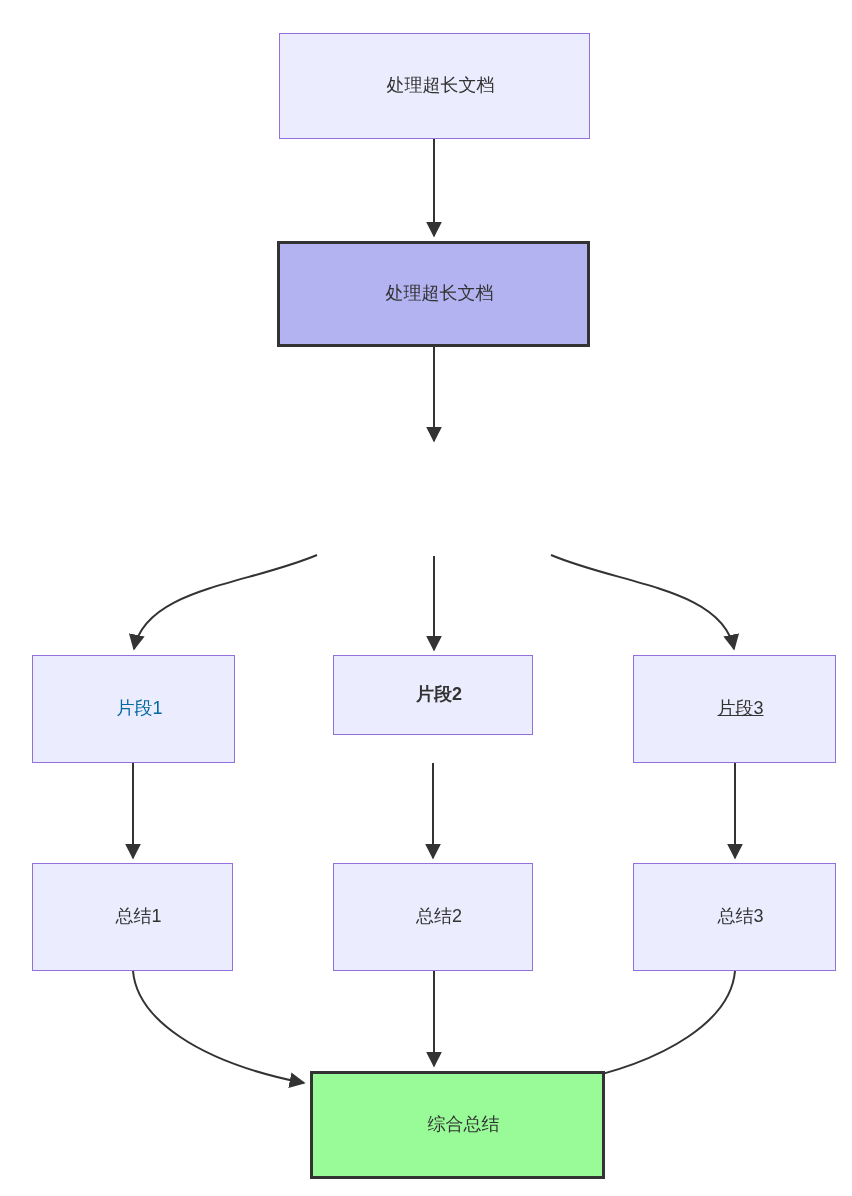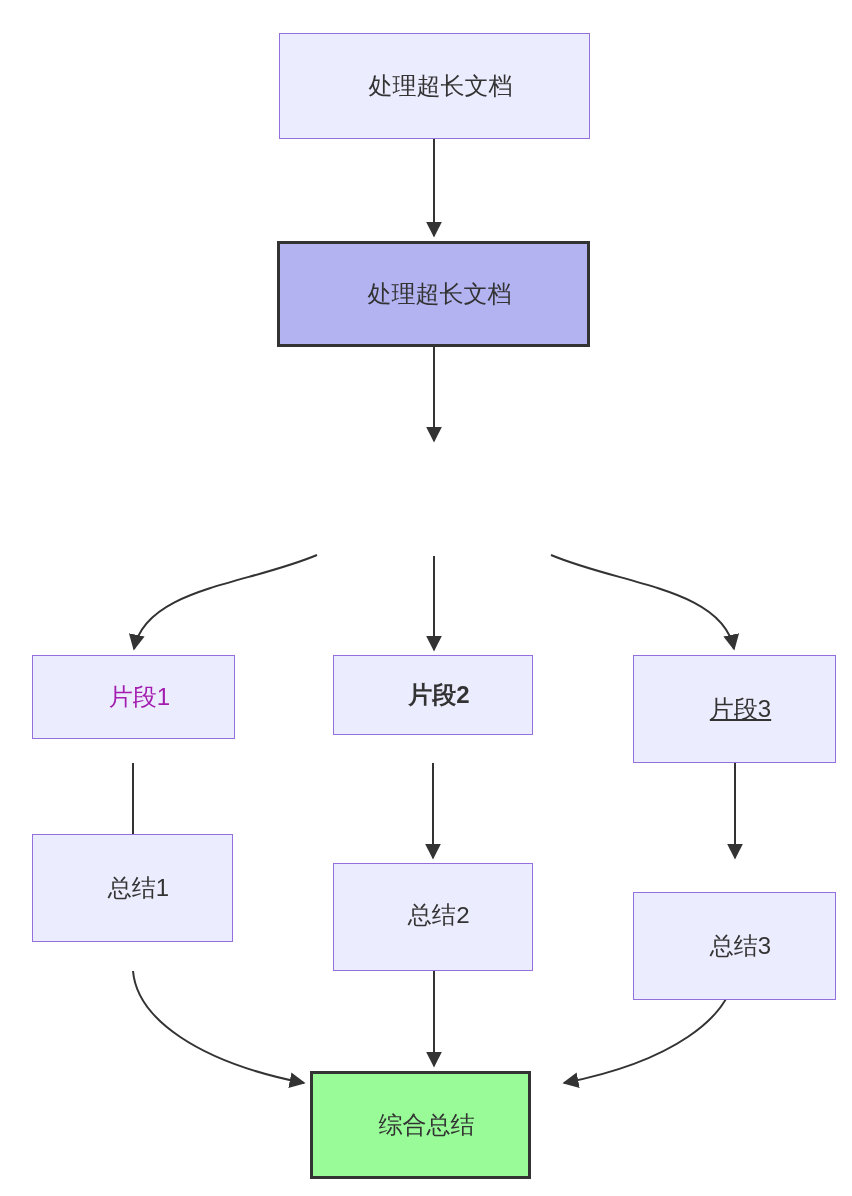--- a/index.html
+++ b/index.html
@@ -16,21 +16,21 @@
     left: 0; top: 0;
     width: 852px; height: 1196px;
   }
   #nodes { position: absolute; left: 0; top: 0; width: 100%; height: 100%; pointer-events: none; }
   .node {
     position: absolute;
     box-sizing: border-box;
     display: flex;
     align-items: center;
     justify-content: center;
-    font-size: 24px;
+    font-size: 18px;
     line-height: 1.2;
     text-align: center;
     white-space: nowrap;
     pointer-events: auto;
     padding-left: 12px;
   }
 </style>
 </head>
 <body>
 
@@ -49,21 +49,21 @@
       <path d="M133 763 V 858" fill="none" stroke="#333333" stroke-width="2" marker-end="url(#arrow)"></path>
       <path d="M433 763 V 858" fill="none" stroke="#333333" stroke-width="2" marker-end="url(#arrow)"></path>
       <path d="M735 763 V 858" fill="none" stroke="#333333" stroke-width="2" marker-end="url(#arrow)"></path>
       <path d="M133 971 C 137 1018, 197 1062, 304 1083" fill="none" stroke="#333333" stroke-width="2" marker-end="url(#arrow)"></path>
       <path d="M434 971 V 1066" fill="none" stroke="#333333" stroke-width="2" marker-end="url(#arrow)"></path>
       <path d="M735 971 C 731 1018, 671 1062, 564 1083" fill="none" stroke="#333333" stroke-width="2" marker-end="url(#arrow)"></path>
     </svg>
   <div id="nodes">
       <div class="node" style="left: 279px; top: 33px; width: 311px; height: 106px; background: rgb(236, 236, 255); border: 1.5px solid rgb(147, 112, 219); color: rgb(51, 51, 51);">处理超长文档</div>
       <div class="node" style="left: 277px; top: 241px; width: 313px; height: 106px; background: rgb(179, 179, 242); border: 3.5px solid rgb(51, 51, 51); color: rgb(51, 51, 51);">处理超长文档</div>
-      <div class="node" style="left: 32px; top: 655px; width: 203px; height: 84px; background: rgb(236, 236, 255); border: 1.5px solid rgb(147, 112, 219); color: #a21caf;">片段1</div>
+      <div class="node" style="left: 32px; top: 655px; width: 203px; height: 108px; background: rgb(236, 236, 255); border: 1.5px solid rgb(147, 112, 219); color: #0369a1;">片段1</div>
       <div class="node" style="left: 333px; top: 655px; width: 200px; height: 80px; background: rgb(236, 236, 255); border: 1.5px solid rgb(147, 112, 219); color: rgb(51, 51, 51); font-weight: bold;">片段2</div>
       <div class="node" style="left: 633px; top: 655px; width: 203px; height: 108px; background: rgb(236, 236, 255); border: 1.5px solid rgb(147, 112, 219); color: rgb(51, 51, 51); text-decoration: underline;">片段3</div>
-      <div class="node" style="left: 32px; top: 834px; width: 201px; height: 108px; background: rgb(236, 236, 255); border: 1.5px solid rgb(147, 112, 219); color: rgb(51, 51, 51);">总结1</div>
-      <div class="node" style="left: 333px; top: 863px; width: 200px; height: 108px; background: rgb(236, 236, 255); border: 1.5px solid rgb(147, 112, 219); color: rgb(51, 51, 51); font-family: Liberation Mono, monospace;">总结2</div>
-      <div class="node" style="left: 633px; top: 863px; width: 203px; height: 108px; background: rgb(236, 236, 255); border: 1.5px solid rgb(147, 112, 219); color: rgb(51, 51, 51); margin-top: 29px;">总结3</div>
-      <div class="node" style="left: 310px; top: 1071px; width: 221px; height: 108px; background: rgb(152, 251, 152); border: 3.5px solid rgb(51, 51, 51); color: rgb(51, 51, 51);">综合总结</div>
+      <div class="node" style="left: 32px; top: 863px; width: 201px; height: 108px; background: rgb(236, 236, 255); border: 1.5px solid rgb(147, 112, 219); color: rgb(51, 51, 51);">总结1</div>
+      <div class="node" style="left: 333px; top: 863px; width: 200px; height: 108px; background: rgb(236, 236, 255); border: 1.5px solid rgb(147, 112, 219); color: rgb(51, 51, 51);">总结2</div>
+      <div class="node" style="left: 633px; top: 863px; width: 203px; height: 108px; background: rgb(236, 236, 255); border: 1.5px solid rgb(147, 112, 219); color: rgb(51, 51, 51);">总结3</div>
+      <div class="node" style="left: 310px; top: 1071px; width: 295px; height: 108px; background: rgb(152, 251, 152); border: 3.5px solid rgb(51, 51, 51); color: rgb(51, 51, 51);">综合总结</div>
     </div>
 </div>
 
 </body></html>

